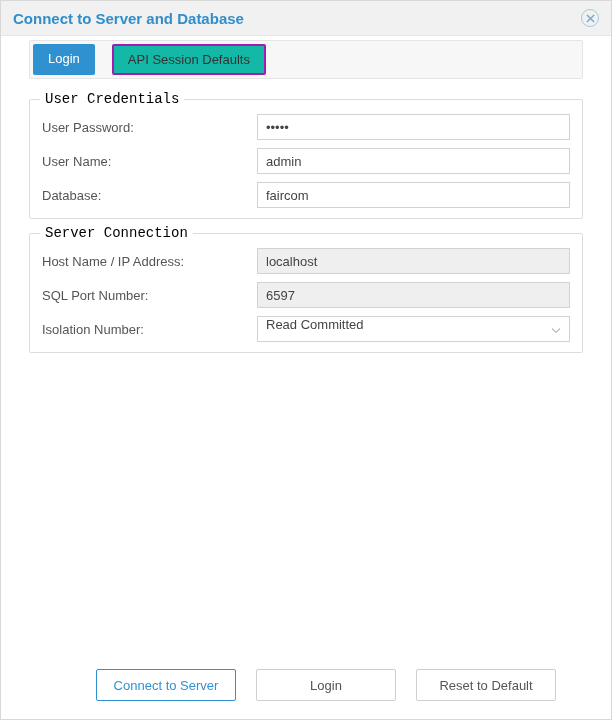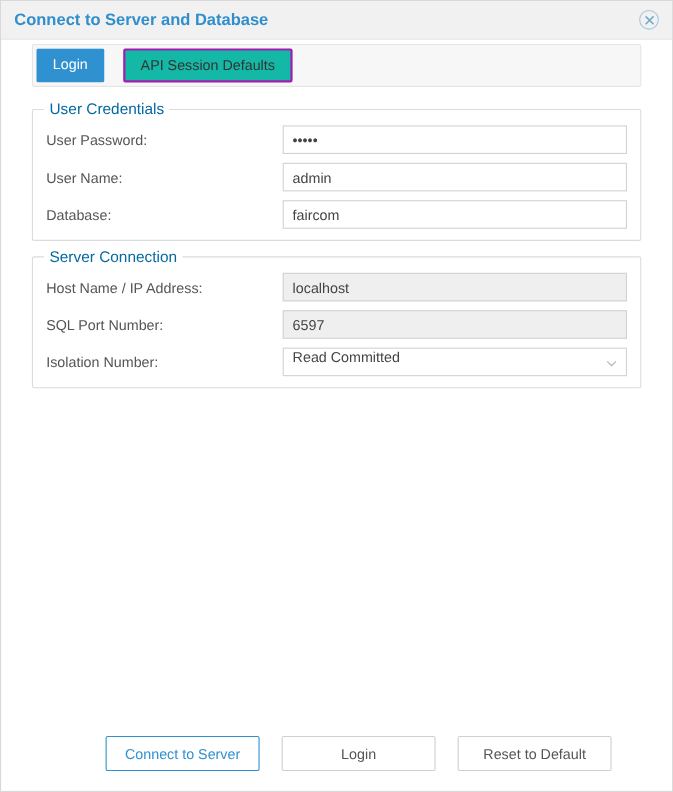--- a/index.html
+++ b/index.html
@@ -91,22 +91,23 @@
   padding: 14px 12px 10px 12px;
   margin-bottom: 14px;
   position: relative;
 }
 .fieldset-legend {
   position: absolute;
   top: -9px;
   left: 10px;
   background: #fff;
   padding: 0 5px;
-  color: #0369a1;
+  color: #000000;
   font-size: 14px;
+  font-family: Liberation Mono, monospace;
 }
 .form-row {
   display: flex;
   align-items: center;
   margin-bottom: 8px;
 }
 .form-row:last-child {
   margin-bottom: 0;
 }
 .form-label {

